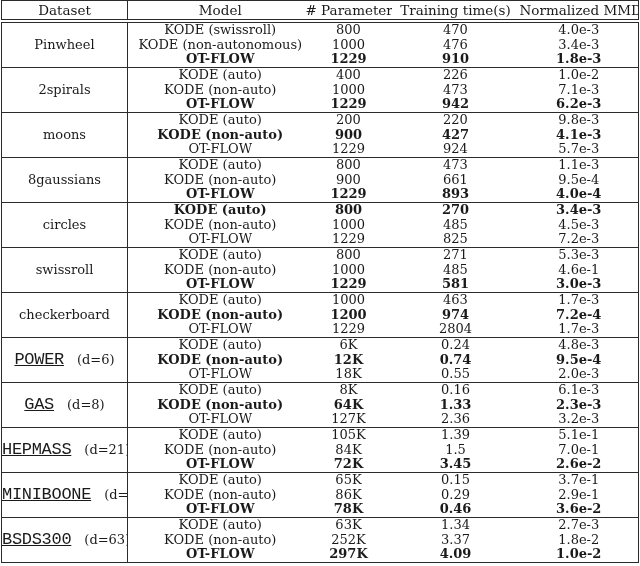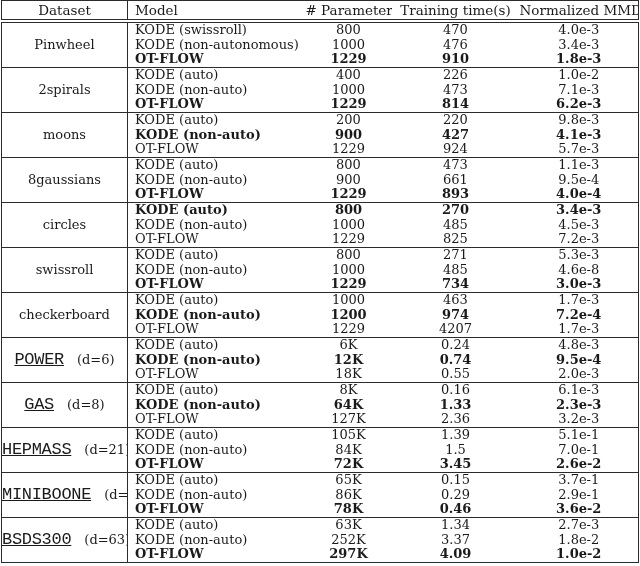--- a/index.html
+++ b/index.html
@@ -55,21 +55,21 @@
   .col-model   { width: 178px; }
   .col-params  { width: 86px; }
   .col-time    { width: 128px; }
   .col-mmd     { width: 119px; }
 
   th.dataset, td.dataset {
     border-right: 1.5px solid #2b2b2b;
     text-align: center;
   }
   th.model, td.model {
-    text-align: left;
+    text-align: center;
     padding-left: 7px;
   }
   th.num, td.num {
     text-align: center;
   }
   tbody tr.group-start td {
     border-top: 1.5px solid #2b2b2b;
   }
   td.b {
     font-weight: 700;
@@ -134,21 +134,21 @@
         </tr>
         <tr>
           <td class="model">KODE (non-auto)</td>
           <td class="num">1000</td>
           <td class="num">473</td>
           <td class="num">7.1e-3</td>
         </tr>
         <tr>
           <td class="model b">OT-FLOW</td>
           <td class="num b">1229</td>
-          <td class="num b">814</td>
+          <td class="num b">942</td>
           <td class="num b">6.2e-3</td>
         </tr>
         <tr class="group-start">
           <td class="dataset" rowspan="3"><span>moons</span></td>
           <td class="model">KODE (auto)</td>
           <td class="num">200</td>
           <td class="num">220</td>
           <td class="num">9.8e-3</td>
         </tr>
         <tr>
@@ -205,45 +205,45 @@
           <td class="dataset" rowspan="3"><span>swissroll</span></td>
           <td class="model">KODE (auto)</td>
           <td class="num">800</td>
           <td class="num">271</td>
           <td class="num">5.3e-3</td>
         </tr>
         <tr>
           <td class="model">KODE (non-auto)</td>
           <td class="num">1000</td>
           <td class="num">485</td>
-          <td class="num">4.6e-8</td>
+          <td class="num">4.6e-1</td>
         </tr>
         <tr>
           <td class="model b">OT-FLOW</td>
           <td class="num b">1229</td>
-          <td class="num b">734</td>
+          <td class="num b">581</td>
           <td class="num b">3.0e-3</td>
         </tr>
         <tr class="group-start">
           <td class="dataset" rowspan="3"><span>checkerboard</span></td>
           <td class="model">KODE (auto)</td>
           <td class="num">1000</td>
           <td class="num">463</td>
           <td class="num">1.7e-3</td>
         </tr>
         <tr>
           <td class="model b">KODE (non-auto)</td>
           <td class="num b">1200</td>
           <td class="num b">974</td>
           <td class="num b">7.2e-4</td>
         </tr>
         <tr>
           <td class="model">OT-FLOW</td>
           <td class="num">1229</td>
-          <td class="num">4207</td>
+          <td class="num">2804</td>
           <td class="num">1.7e-3</td>
         </tr>
         <tr class="group-start">
           <td class="dataset" rowspan="3"><span class="mono">POWER</span><span class="dim">(d=6)</span></td>
           <td class="model">KODE (auto)</td>
           <td class="num">6K</td>
           <td class="num">0.24</td>
           <td class="num">4.8e-3</td>
         </tr>
         <tr>

